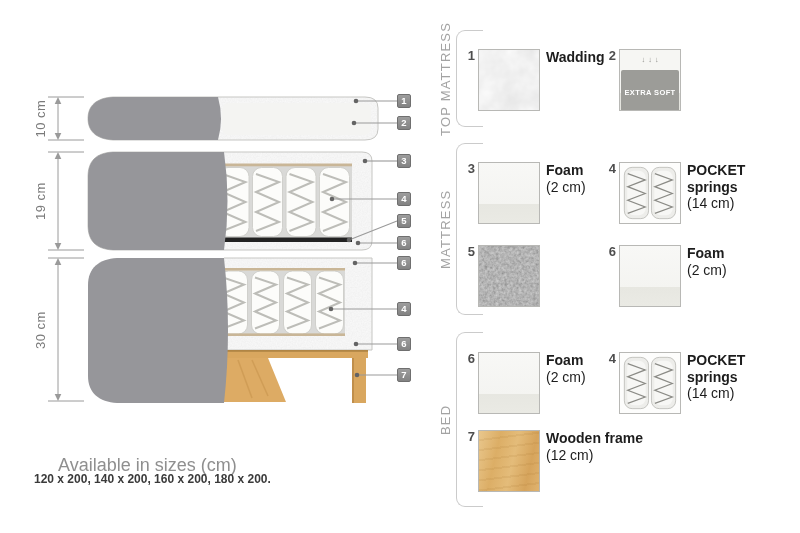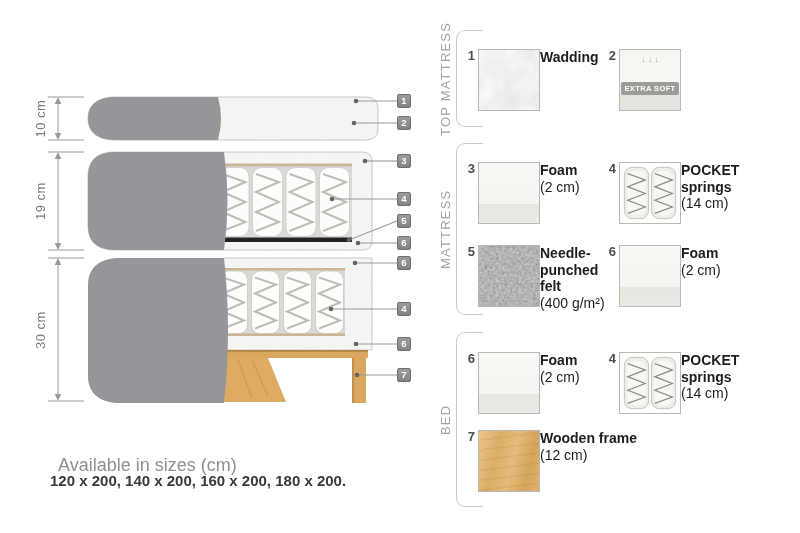--- a/index.html
+++ b/index.html
@@ -20,37 +20,37 @@
   .bracket{position:absolute;left:21px;width:27px;box-sizing:border-box;
            border-left:1.5px solid #cbcbcb;border-top:1.5px solid #cbcbcb;border-bottom:1.5px solid #cbcbcb;
            border-radius:9px 0 0 9px;}
   .glabel{position:absolute;left:0;width:20px;display:flex;align-items:center;justify-content:center;
           writing-mode:vertical-rl;transform:rotate(180deg);white-space:nowrap;
           color:#a3a3a3;font-size:13px;letter-spacing:1.2px;}
   .item{position:absolute;display:flex;align-items:flex-start;}
   .inum{width:15px;text-align:right;margin-right:3px;font-size:13px;font-weight:bold;color:#4e4e4e;line-height:14px;}
   .swatch{width:62px;height:62px;box-sizing:border-box;border:1px solid #b8b8b5;flex:none;overflow:hidden;}
   .swatch svg{display:block;}
-  .itext{font-size:14px;line-height:16.5px;color:#1d1d1d;}
+  .itext{margin-left:6px;font-size:14px;line-height:16.5px;color:#1d1d1d;}
   .itext .b{font-weight:bold;}
   .itext .s{font-weight:normal;}
 
   .foamsw{background:linear-gradient(#f8f8f6 0%,#f4f4f1 69%,#e7e7e1 69%,#eaeae4 100%);}
   .hrfoam{background:linear-gradient(#f6f6f3 0%,#f6f6f3 72%,#e3e3dd 72%,#e6e6e0 100%);
           display:flex;flex-direction:column;align-items:center;padding-top:6px;}
   .arrows{font-size:7.5px;color:#8e8e8a;letter-spacing:3px;line-height:8px;text-indent:3px;}
   .esoft{background:#9c9c98;color:#ffffff;font-size:7.5px;font-weight:bold;letter-spacing:.4px;
-         padding:2px 3px;border-radius:2px;margin:18px 0;}
+         padding:18px 3px;border-radius:2px;margin:6px 0;}
   .woodsw{background:
      repeating-linear-gradient(173deg,rgba(150,100,30,0) 0 8px,rgba(150,100,30,.10) 8px 10px),
      linear-gradient(103deg,#e9c78d 0%,#dcae66 30%,#e4bc7a 55%,#d6a45c 80%,#e0b36f 100%);}
 
   
   #sizes-title{position:absolute;left:58px;top:455px;font-size:18px;color:#8f8f8f;}
-  #sizes-list{position:absolute;left:50px;top:472px;font-size:15px;font-weight:bold;color:#3a3a3a;}
+  #sizes-list{position:absolute;left:34px;top:472px;font-size:12px;font-weight:bold;color:#3a3a3a;}
 </style>
 </head>
 <body>
 
 <div id="stage">
 
   <svg width="0" height="0" style="position:absolute" aria-hidden="true">
     <defs>
       <filter id="fSpeck" x="0" y="0" width="1" height="1">
         <feTurbulence type="fractalNoise" baseFrequency="0.8" numOctaves="2" seed="5"></feTurbulence>
@@ -274,26 +274,20 @@
       </div>
     </div>
 
     <div class="item" style="left:25px;top:245px">
       <span class="inum">5</span>
       <div class="swatch">
         <svg width="60" height="60" viewBox="0 0 60 60">
             <rect width="60" height="60" filter="url(#fFelt)"></rect>
           </svg>
       </div>
-      <div class="itext">
-        <div class="b">Needle-</div>
-        <div class="b">punched</div>
-        <div class="b">felt</div>
-        <div class="s">(400 g/m²)</div>
-      </div>
     </div>
 
     <div class="item" style="left:166px;top:245px">
       <span class="inum">6</span>
       <div class="swatch foamsw"></div>
       <div class="itext">
         <div class="b">Foam</div>
         <div class="s">(2 cm)</div>
       </div>
     </div>

